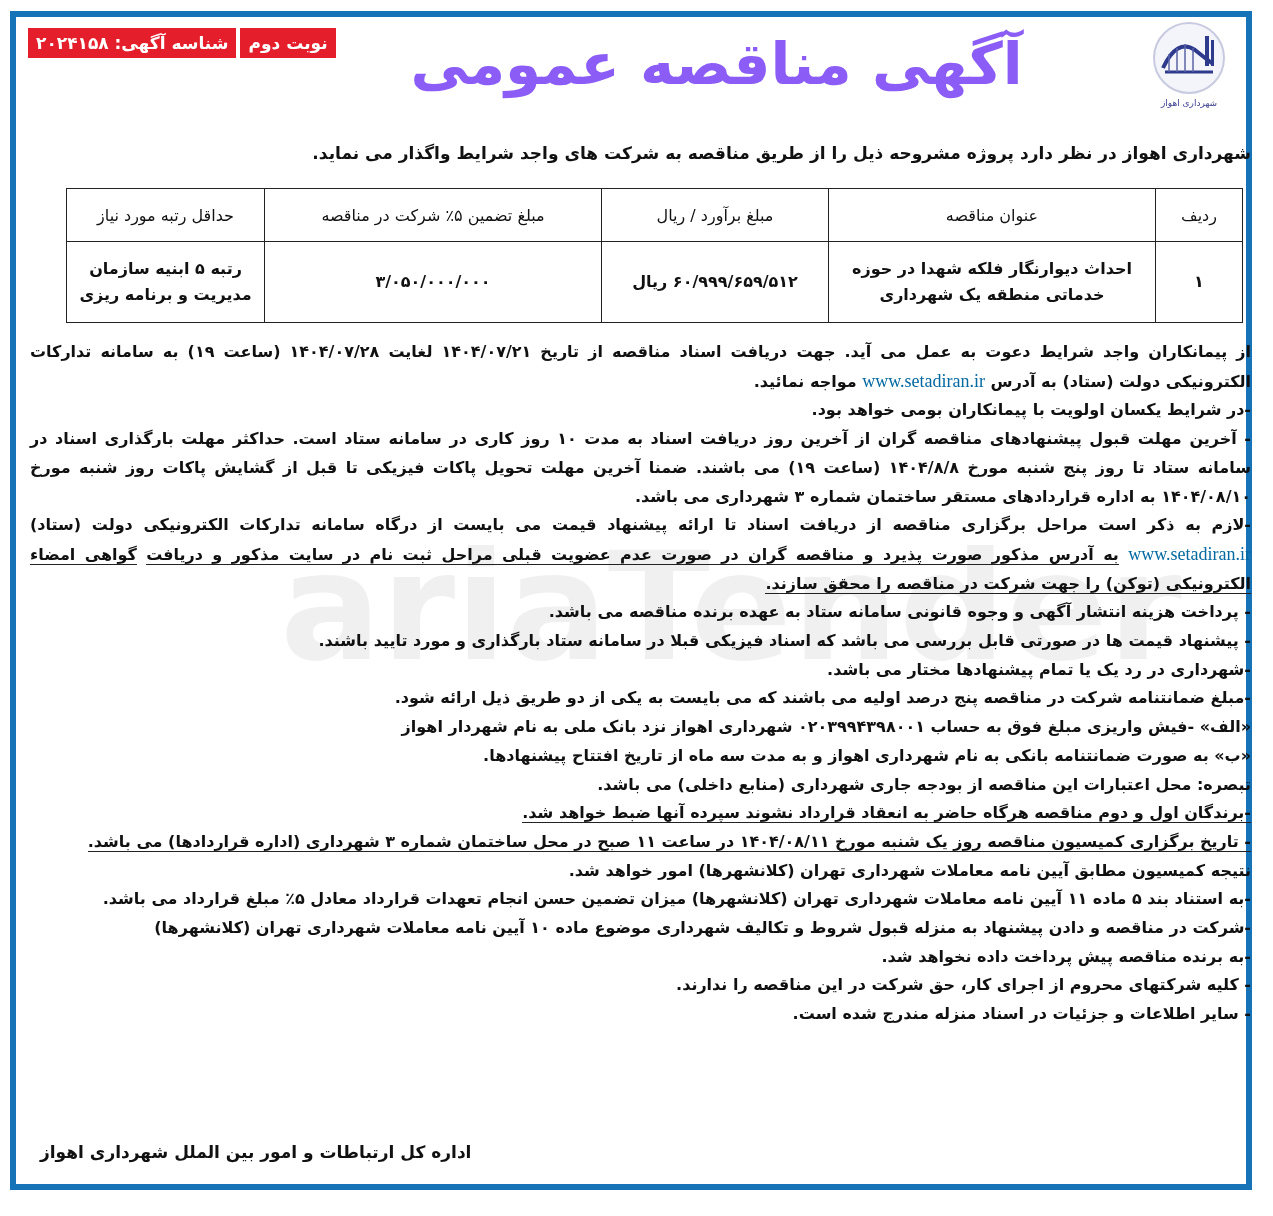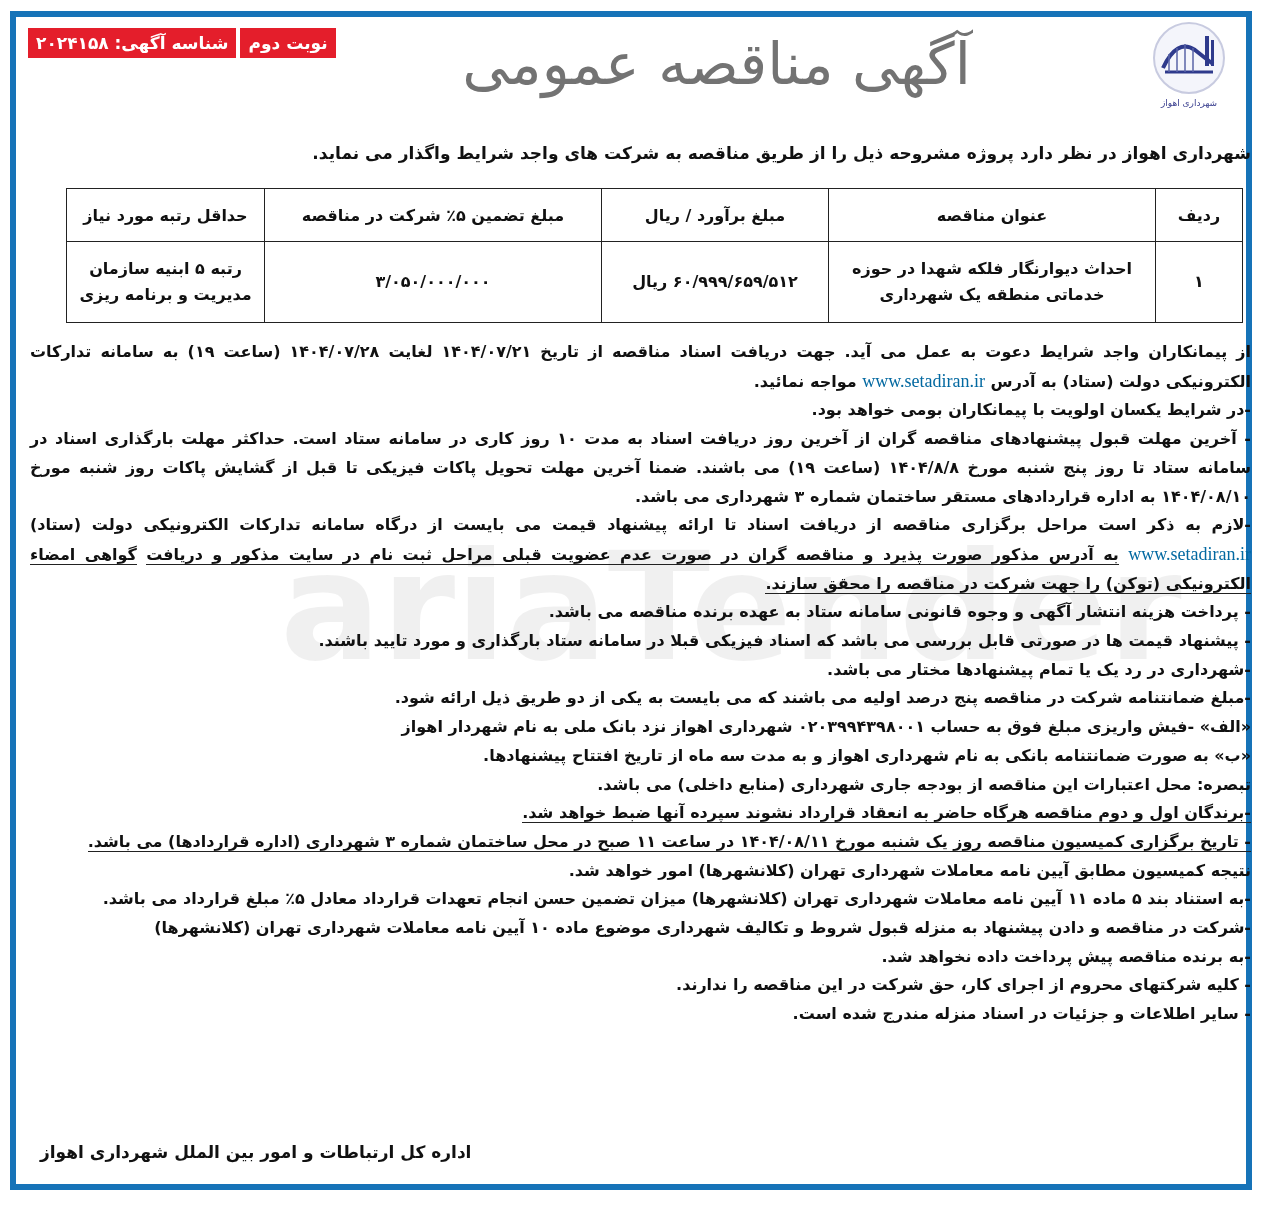--- a/index.html
+++ b/index.html
@@ -15,40 +15,40 @@
       position: absolute; right: 39px; top: 22px; width: 90px; height: 100px;
       display: flex; flex-direction: column; align-items: center;
     }
     .logo .circle {
       width: 68px; height: 68px; border-radius: 50%; border: 2px solid #c8cbe0;
       background: #f4f5fb; position: relative;
     }
     .logo .caption { font-size: 9px; color: #3a3f8f; margin-top: 4px; }
     .title {
       position: absolute; left: 300px; right: 140px; top: 24px; text-align: center;
-      font-family: "DejaVu Sans", sans-serif; font-weight: normal;
-      font-size: 58px; color: #737373; line-height: 80px; letter-spacing: 0;
+      font-family: "DejaVu Sans", sans-serif; font-weight: bold;
+      font-size: 58px; color: #8b5cf6; line-height: 80px; letter-spacing: 0;
     }
     .badges { position: absolute; left: 28px; top: 28px; display: flex; flex-direction: row; align-items: flex-start; gap: 4px; }
     .badge {
       background: #e41e2b; color: #fff; font-weight: bold; font-size: 17px;
       padding: 3px 8px; line-height: 24px;
     }
     .intro {
       position: absolute; right: 22px; top: 140px; left: 30px;
       font-size: 17px; font-weight: bold; line-height: 26px;
     }
     table.tender {
       position: absolute; right: 30px; top: 188px; width: 1177px;
       border-collapse: collapse; font-size: 16px; font-weight: bold;
     }
     table.tender th, table.tender td {
       border: 1.5px solid #222; text-align: center; padding: 4px 8px;
     }
-    table.tender th { height: 44px; font-weight: bold; }
+    table.tender th { height: 44px; font-weight: normal; }
     table.tender td { height: 72px; line-height: 26px; }
     .body-text {
       position: absolute; right: 22px; left: 30px; top: 338px;
       font-size: 16px; font-weight: bold; line-height: 28.7px; text-align: justify;
     }
     .body-text p { margin: 0; }
     .link { color: #0369a1; font-family: "Liberation Serif", serif; font-weight: normal; font-size: 18px; direction: ltr; unicode-bidi: embed; }
     .ul { border-bottom: 1.5px solid #222; }
     .signature {
       position: absolute; left: 40px; top: 1142px; font-size: 17px; font-weight: bold;

